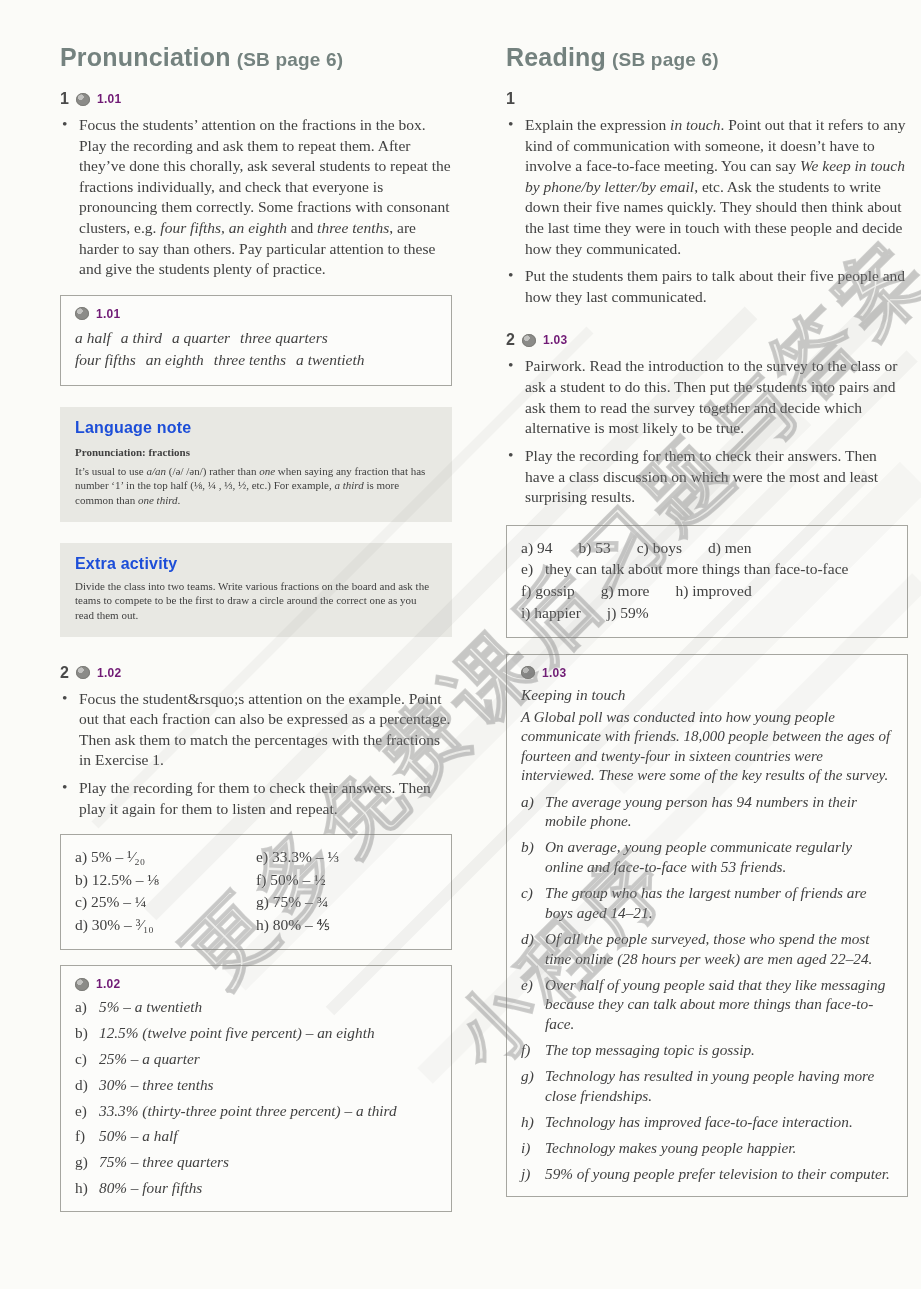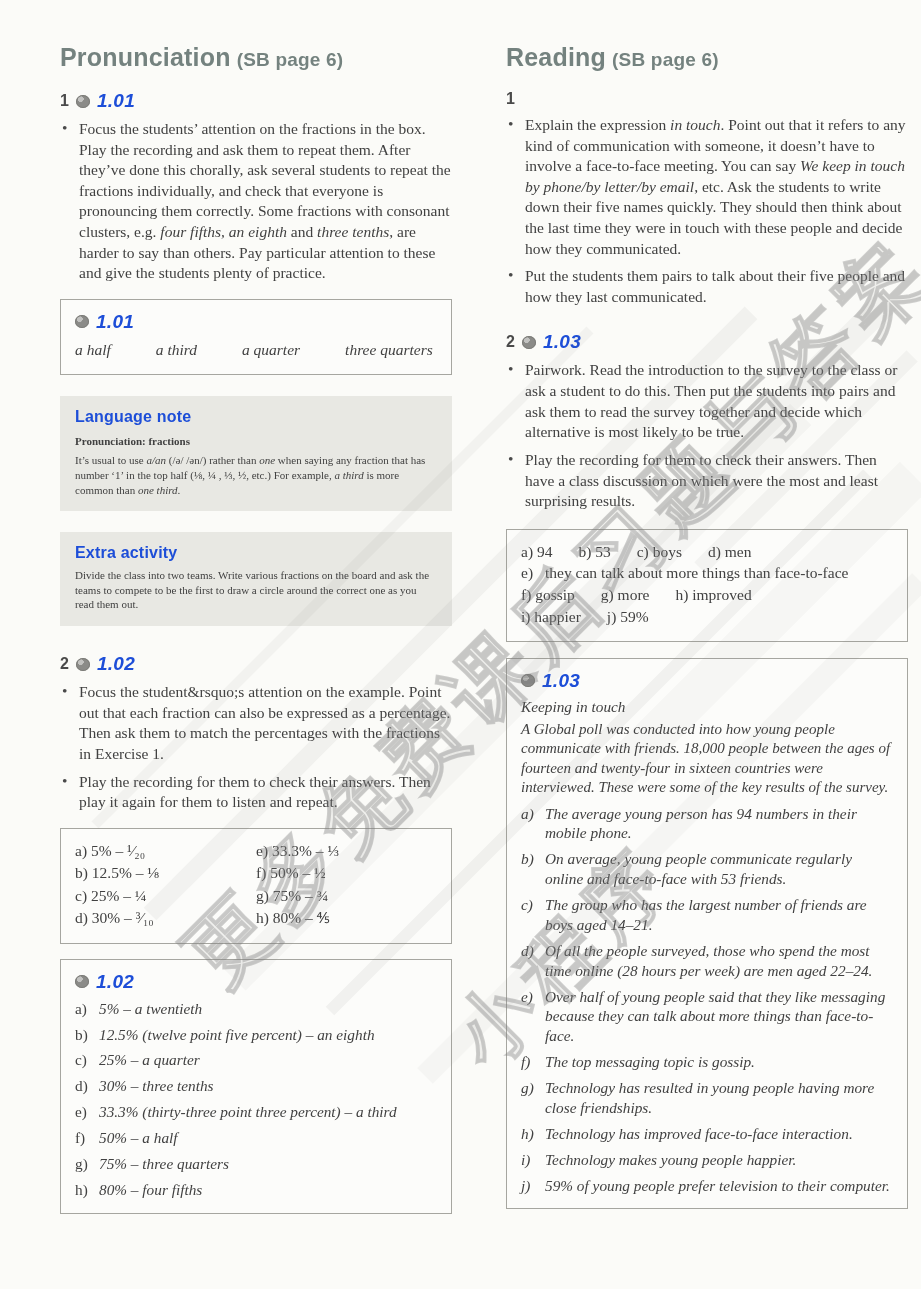--- a/index.html
+++ b/index.html
@@ -9,37 +9,37 @@
   .col{position:absolute;top:42px;}
   .col-left{left:60px;width:392px;}
   .col-right{left:478px;width:402px;margin-left:28px;}
   
   .h1{font-family:"Liberation Sans", sans-serif;font-weight:bold;color:#74827f;
       font-size:25px;line-height:30px;letter-spacing:.2px;}
   .h1 .sb{font-size:19px;font-weight:bold;margin-left:6px;}
   .ex-header{display:flex;align-items:center;gap:7px;margin-top:15px;
              font-family:"Liberation Sans", sans-serif;}
   .ex-num{font-weight:bold;font-size:16px;color:#4a4a4a;}
-  .track{font-weight:bold;font-size:19px;color:#1d4ed8;letter-spacing:.3px;font-style:italic;}
+  .track{font-weight:bold;font-size:12px;color:#701a75;letter-spacing:.3px;}
   .audio-icon{width:14px;height:13px;border-radius:50%;display:inline-block;
       background:radial-gradient(circle at 34% 32%, #c2c2c0 0 22%, #8b8b88 23% 100%);
       box-shadow:inset 0 0 0 1px #7c7c78;}
   
   ul.bullets{list-style:none;margin:6px 0 0 0;padding:0;font-size:15.5px;line-height:1.33;}
   ul.bullets li{position:relative;padding-left:19px;margin-top:7px;}
   ul.bullets li::before{content:"•";position:absolute;left:2px;top:-1px;color:#4a4a4a;}
   
   .rule-box{border:1px solid #a6a6a0;background:rgba(255,255,255,.35);
             padding:11px 14px 13px 14px;margin-top:15px;}
   .note-box{background:#e8e8e3;padding:12px 15px 14px 15px;margin-top:21px;}
   .note-head{font-family:"Liberation Sans", sans-serif;font-weight:bold;
              font-size:16px;color:#1d4ed8;letter-spacing:.2px;}
   .note-sub{font-weight:bold;font-size:11px;margin-top:9px;}
   .note-body{font-size:11px;line-height:1.33;margin-top:6px;}
-  .frac-line{display:flex;gap:45px;font-style:italic;font-size:15.5px;line-height:1.45;}
+  .frac-line{display:flex;gap:10px;font-style:italic;font-size:15.5px;line-height:1.45;}
   .box-track{display:flex;align-items:center;gap:7px;margin-bottom:6px;
              font-family:"Liberation Sans", sans-serif;}
   
   .ans-grid{display:flex;font-size:15.5px;line-height:1.45;}
   .ans-col{flex:1;}
   .ans-col div{white-space:nowrap;}
   
   .tr-item{display:flex;margin-top:6px;font-size:15.3px;line-height:1.3;}
   .tr-item .lbl{width:24px;flex:0 0 24px;}
   .tr-item .txt{font-style:italic;}
@@ -91,20 +91,26 @@
         <div class="box-track">
           <span class="audio-icon"></span>
           <span class="track">1.01</span>
         </div>
         <div class="frac-line">
           <span>a half</span>
           <span>a third</span>
           <span>a quarter</span>
           <span>three quarters</span>
         </div>
+        <div class="frac-line">
+          <span>four fifths</span>
+          <span>an eighth</span>
+          <span>three tenths</span>
+          <span>a twentieth</span>
+        </div>
       </div>
 
       <div class="note-box">
         <div class="note-head">Language note</div>
         <div class="note-sub">Pronunciation: fractions</div>
         <div class="note-body">It’s usual to use <i>a/an</i> (/ə/ /ən/) rather than <i>one</i> when saying any fraction that has number ‘1’ in the top half (⅛, ¼ , ⅓, ½, etc.) For example, <i>a third</i> is more common than <i>one third</i>.</div>
       </div>
 
       <div class="note-box">
         <div class="note-head">Extra activity</div>

